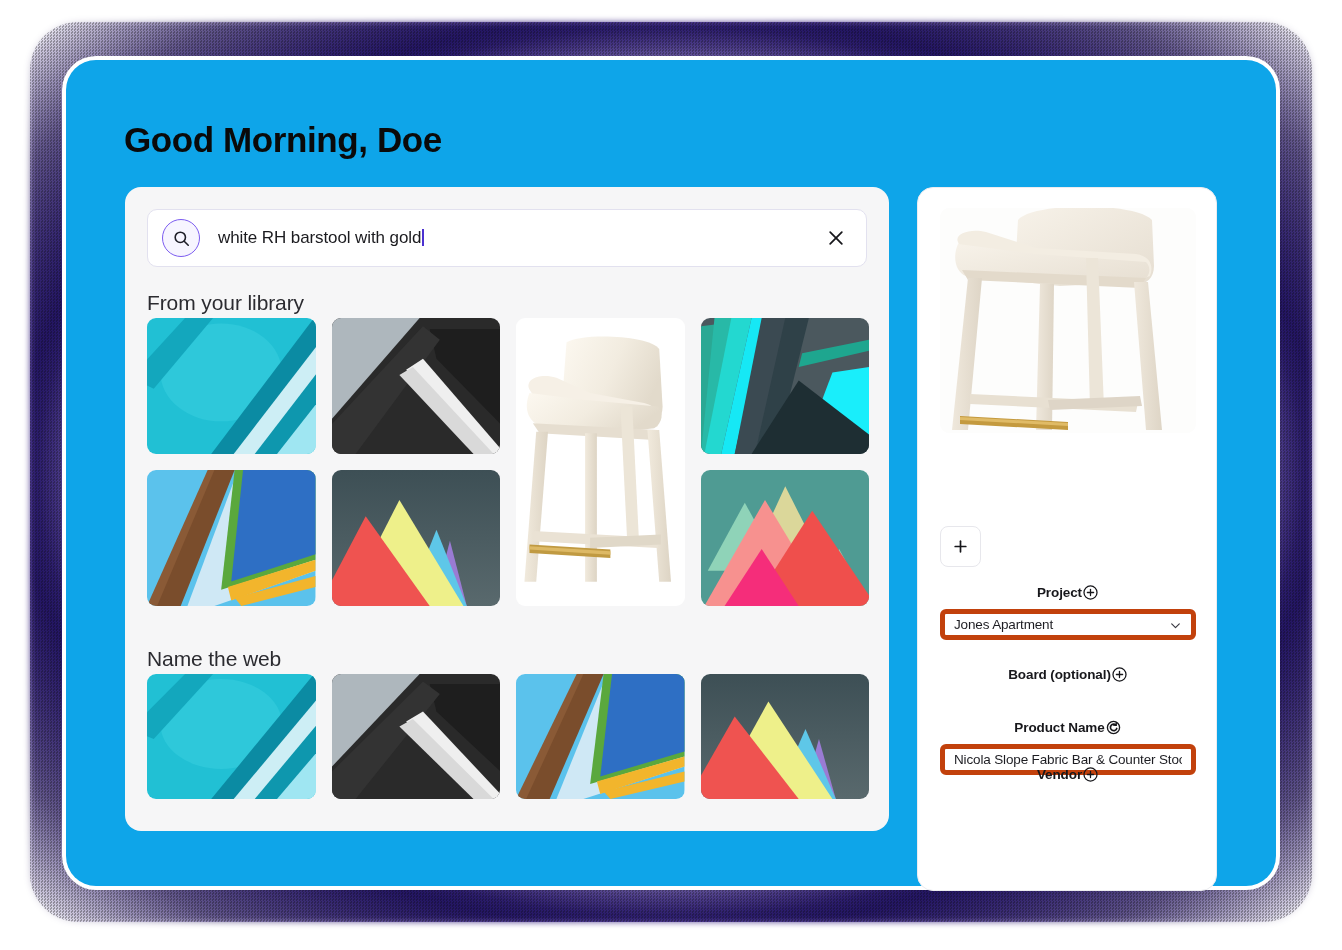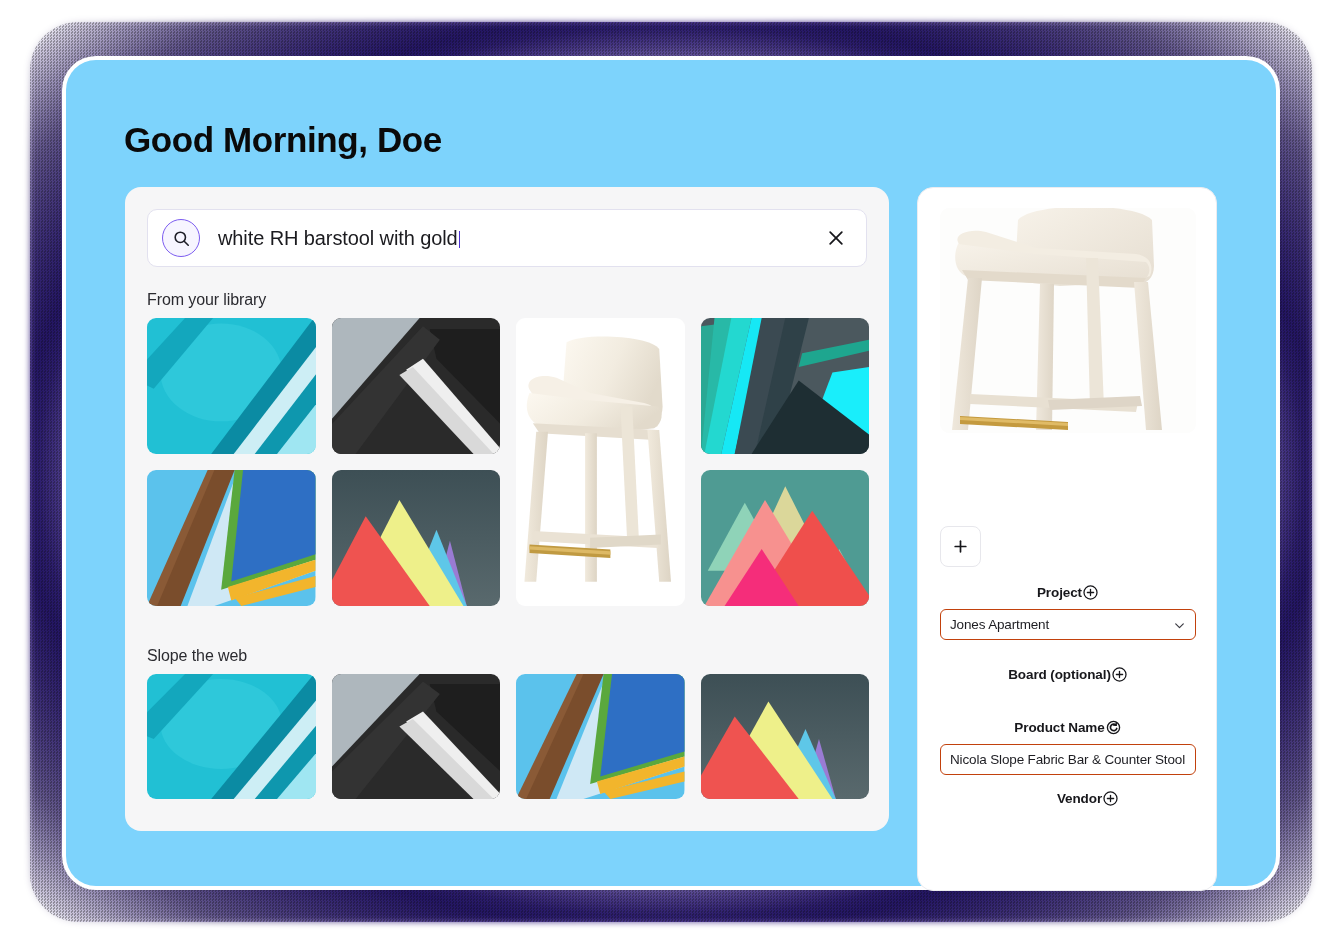--- a/index.html
+++ b/index.html
@@ -56,21 +56,21 @@
     background: #ffffff;
   }
 
   
   .card {
     position: absolute;
     left: 66px;
     top: 60px;
     width: 1210px;
     height: 826px;
-    background: #7dd3fc;
+    background: #0ea5e9;
     border-radius: 30px;
   }
 
   .page-title {
     position: absolute;
     left: 58px;
     top: 60px;
     font-size: 35px;
     font-weight: 600;
     letter-spacing: -0.4px;
@@ -105,21 +105,21 @@
     width: 38px; height: 38px;
     border-radius: 50%;
     border: 1.6px solid #7c5cf0;
     background: #f7f5ff;
     display: flex; align-items: center; justify-content: center;
     flex: 0 0 auto;
   }
   .search-text {
     flex: 1 1 auto;
     margin-left: 18px;
-    font-size: 20px;
+    font-size: 17px;
     color: #1b1b1f;
     letter-spacing: -0.1px;
     white-space: nowrap;
     overflow: hidden;
   }
   .caret {
     display: inline-block;
     width: 1.5px;
     height: 17px;
     background: #4b31d0;
@@ -128,21 +128,21 @@
   }
   .clear-btn {
     flex: 0 0 auto;
     width: 28px; height: 28px;
     display: flex; align-items: center; justify-content: center;
     cursor: pointer;
   }
 
   .section-label {
     position: absolute;
-    font-size: 16px;
+    font-size: 21px;
     color: #2b2b30;
     letter-spacing: -0.1px;
   }
   .label-library { left: 22px; top: 104px; }
   .label-web     { left: 22px; top: 460px; }
 
   .grid-lib {
     position: absolute;
     left: 22px;
     top: 131px;
@@ -215,41 +215,41 @@
   }
   .field-label {
     font-size: 13.5px;
     font-weight: 600;
     color: #17171b;
     letter-spacing: -0.1px;
   }
   .field-action { width: 17px; height: 17px; cursor: pointer; display:block; }
   .field-control {
     height: 31px;
-    border: 1px solid #c2410c;
+    border: 5px solid #c2410c;
     border-radius: 6px;
     background: #fff;
     display: flex; align-items: center;
     padding: 4px 9px;
     cursor: pointer;
   }
   .field-value {
     flex: 1 1 auto;
     font-size: 13.5px;
     color: #1d1d22;
     letter-spacing: -0.15px;
     white-space: nowrap;
     overflow: hidden;
   }
   .chev { flex: 0 0 auto; width: 13px; height: 13px; }
 
   .f-project  { top: 394px; }
   .f-board    { top: 461px; margin-top: 15px; }
   .f-product  { top: 529px; }
-  .f-vendor   { top: 600px; margin-left: 20px; }
+  .f-vendor   { top: 576px; }
 </style>
 </head>
 <body>
 
 <div id="stage">
 
   <div class="glow"></div>
   <div class="glow-noise"></div>
   <div class="glow-mask"></div>
 
@@ -374,21 +374,21 @@
       <path d="M26 24 L48 74 L4 74 Z" fill="#8fd3b8"></path>
       <path d="M50 12 L72 66 L30 66 Z" fill="#dbd79a"></path>
       <path d="M82 58 L100 100 L64 100 Z" fill="#8fd3b8"></path>
       <path d="M38 22 L76 100 L2 100 Z" fill="#f7918f"></path>
       <path d="M66 30 L104 100 L30 100 Z" fill="#ef4f4c"></path>
       <path d="M36 58 L58 100 L14 100 Z" fill="#f52d7a"></path>
     </svg>
           </div>
         </div>
 
-      <div class="section-label label-web">Slope the web</div>
+      <div class="section-label label-web">Name the web</div>
 
       <div class="grid-web">
           <div class="thumb">
     <svg viewBox="0 0 100 100" preserveAspectRatio="none">
       <rect width="100" height="100" fill="#21c0d4"></rect>
       <circle cx="44" cy="40" r="36" fill="#2ec8da"></circle>
       <circle cx="84" cy="84" r="26" fill="#9fe6f2"></circle>
       <path d="M-10 44 L30 -10 L46 -10 L4 52 Z" fill="#13a7bd"></path>
       <path d="M32 110 L104 -8 L116 2 L44 118 Z" fill="#0b8ba3"></path>
       <path d="M44 112 L116 -4 L124 4 L52 120 Z" fill="#cdeef5"></path>

